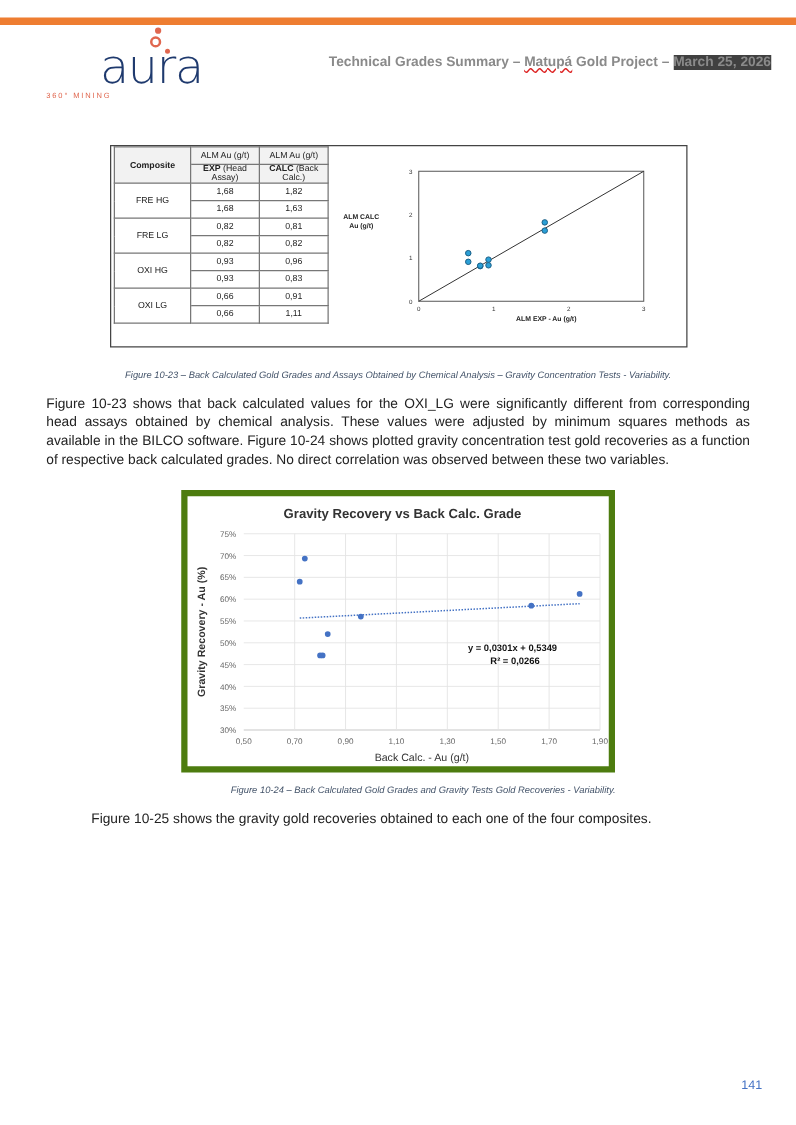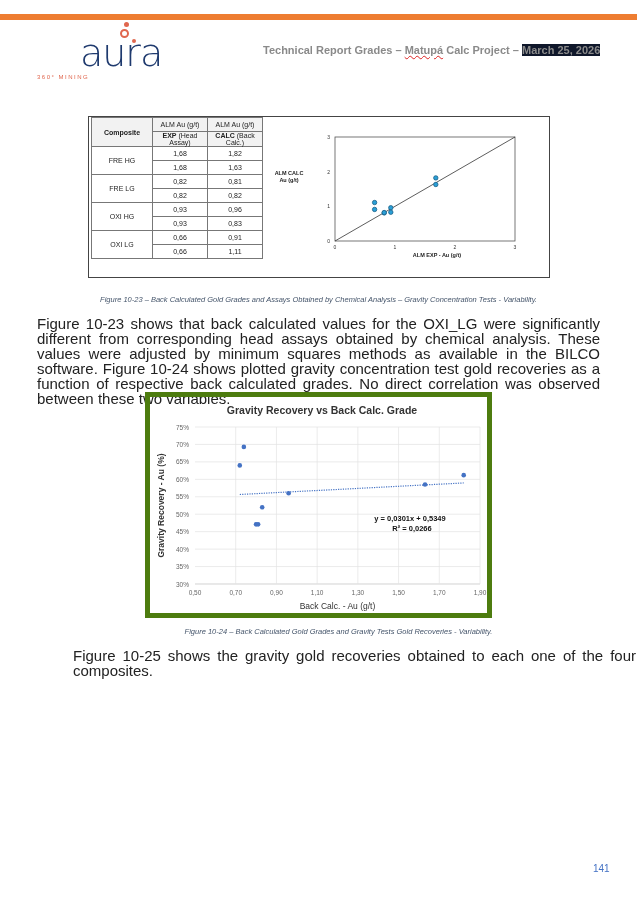--- a/index.html
+++ b/index.html
@@ -9,52 +9,52 @@
   .logo { position: absolute; left: 34px; top: 22px; width: 120px; height: 60px; }
   .logo-word { position: absolute; left: 0; top: 12px; font-size: 38px; color: #1f3a6e;
                font-family: "DejaVu Sans", sans-serif; font-weight: 300; letter-spacing: -1px; line-height: 1; margin-left: 46px; }
   .logo-tag { position: absolute; left: 3px; top: 52px; font-size: 6px; color: #e0674f; letter-spacing: 1.5px; }
   .logo-dot1 { position: absolute; left: 90px; top: 0px; width: 5px; height: 5px; border-radius: 50%; background: #e0674f; }
   .logo-ring { position: absolute; left: 86px; top: 7px; width: 9px; height: 9px; border: 2px solid #e0674f; border-radius: 50%; box-sizing: border-box; }
   .logo-dot2 { position: absolute; left: 98px; top: 17px; width: 4px; height: 4px; border-radius: 50%; background: #e0674f; }
   .header-title { position: absolute; left: 263px; top: 44px; font-size: 11px; color: #8a8a8a; font-weight: bold;
                   font-family: "Liberation Sans", sans-serif; white-space: nowrap; }
   .header-title .spell { text-decoration: underline wavy #d22; text-decoration-thickness: 1px; }
-  .header-title .hl { background: #0f172a; color: #8a8a8a; }
+  .header-title .hl { background: #404040; color: #8a8a8a; }
 
   .fig23 { position: absolute; left: 88px; top: 116px; width: 462px; height: 162px; border: 1px solid #444; box-sizing: border-box; }
   table.comp { position: absolute; left: 2px; top: 0px; border-collapse: collapse; font-size: 7px; color: #222; }
   table.comp td, table.comp th { border: 1px solid #777; text-align: center; padding: 0 2px; font-weight: normal; }
   table.comp .h1 td, table.comp .h1 th { background: #f2f2f2; height: 14px; }
   table.comp th.comp-h { background: #f2f2f2; font-weight: bold; width: 56px; }
   table.comp td.val { width: 50px; height: 13px; }
   table.comp td.name { width: 56px; }
   .plot23 { position: absolute; left: 178px; top: 0; width: 282px; height: 160px; }
 
   .caption { position: absolute; left: 0; width: 637px; text-align: center; font-style: italic; font-size: 7.5px; color: #44546a; }
-  .para { position: absolute; left: 37px; width: 563px; font-size: 15px; line-height: 15px; color: #222; text-align: justify; }
+  .para { position: absolute; left: 37px; width: 563px; font-size: 11px; line-height: 15px; color: #222; text-align: justify; }
   .para p { margin: 0; }
 
   .fig24 { position: absolute; left: 145px; top: 392px; width: 347px; height: 226px; border: 5px solid #4d7c0f; box-sizing: border-box; }
   .page-num { position: absolute; left: 593px; top: 863px; font-size: 10px; color: #4472c4; }
 </style>
 </head>
 <body>
 
 <div class="topbar"></div>
 
 <div class="logo">
   <div class="logo-dot1"></div>
   <div class="logo-ring"></div>
   <div class="logo-dot2"></div>
   <div class="logo-word">aura</div>
   <div class="logo-tag">360° MINING</div>
 </div>
 
-<div class="header-title"><span>Technical Report Grades – </span><span class="spell">Matupá</span><span> Calc Project – </span><span class="hl">March 25, 2026</span></div>
+<div class="header-title"><span>Technical Grades Summary – </span><span class="spell">Matupá</span><span> Gold Project – </span><span class="hl">March 25, 2026</span></div>
 
 <div class="fig23">
   <table class="comp">
     <tbody>
         <tr class="h1">
       <th class="comp-h" rowspan="2">Composite</th>
       <td class="val">ALM Au (g/t)</td>
       <td class="val">ALM Au (g/t)</td>
     </tr>
     <tr class="h1">

